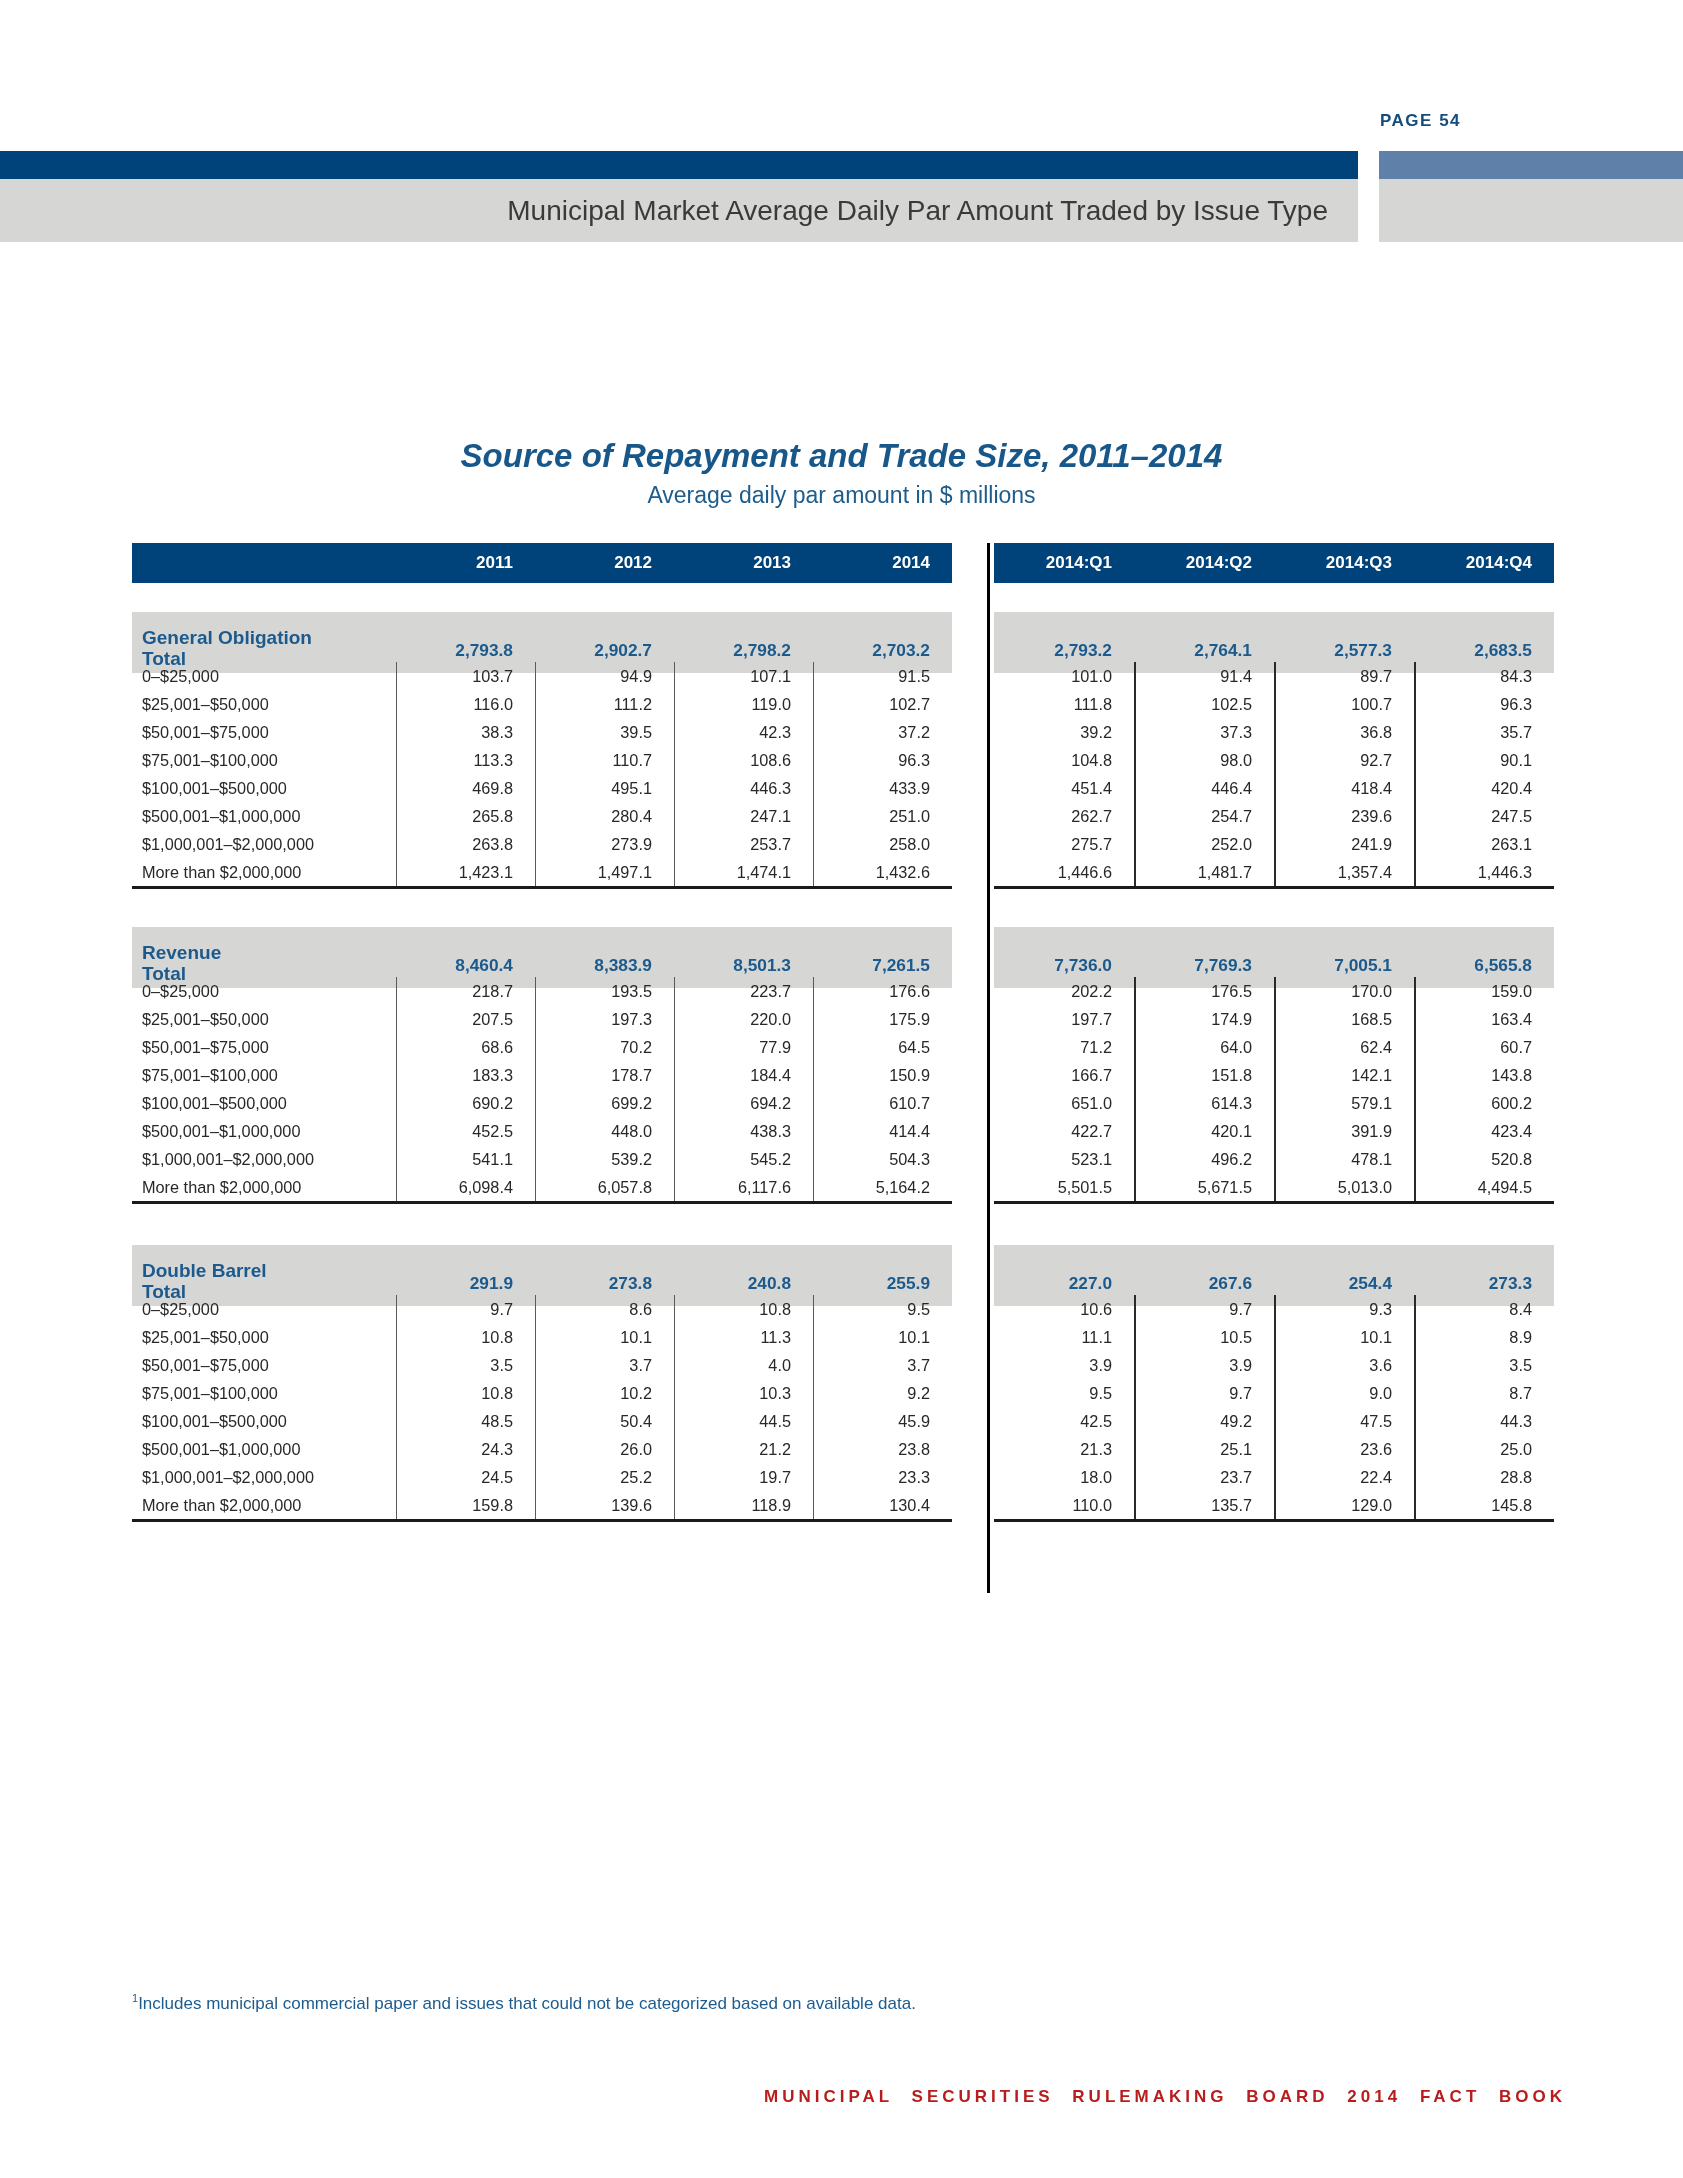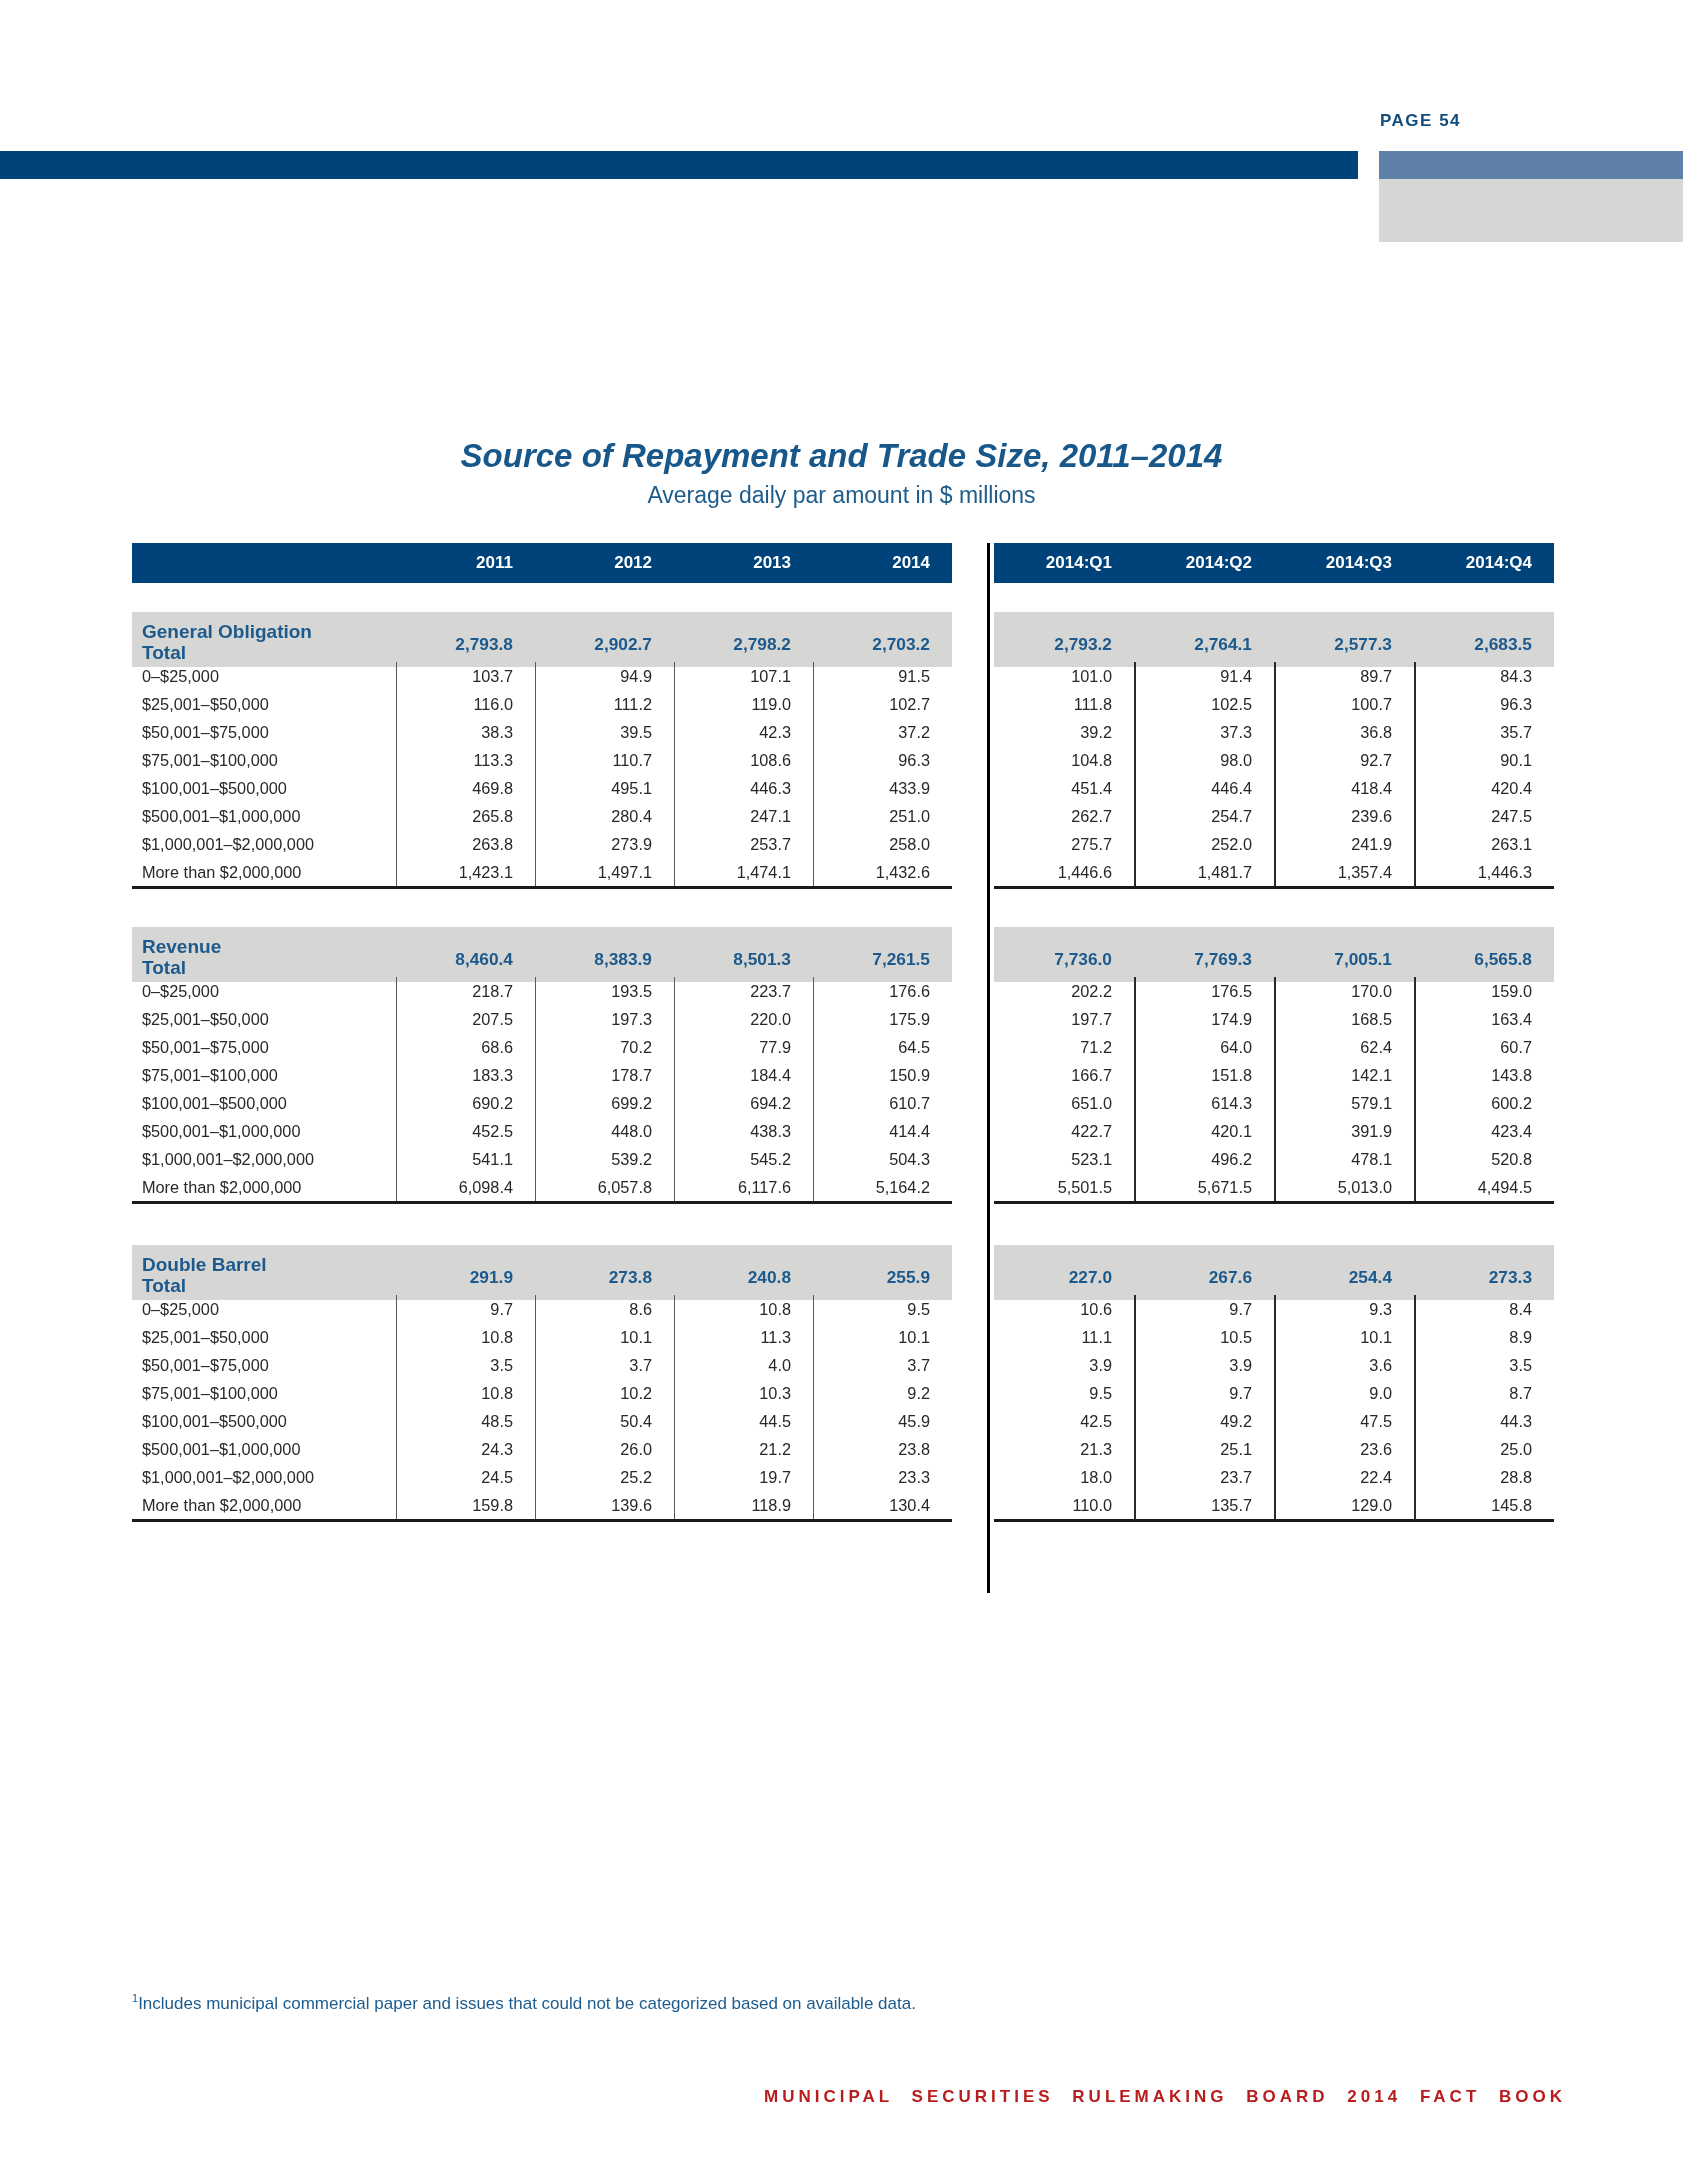--- a/index.html
+++ b/index.html
@@ -29,21 +29,21 @@
   #thead{position:absolute;left:132px;top:543px;width:1419px;height:40px;}
   #thead .tcell{height:40px;line-height:40px;color:#fff;font-size:17px;font-weight:bold;}
   .navy{background:#00437a;}
   .gap{background:transparent;}
 
   .section{position:absolute;left:132px;width:1419px;}
   .band{height:50px;}
   .band .tcell{background:#d6d6d4;}
   .band .tcell.gap{background:transparent;}
   .band .lbl{padding-left:10px;display:flex;flex-direction:column;justify-content:space-between;
-    padding-top:9px;padding-bottom:4px;}
+    padding-top:15px;padding-bottom:4px;}
   .sec-name,.sec-total{font-size:19px;font-weight:bold;color:#1c5a8d;line-height:21px;}
   .band .num{display:flex;align-items:flex-end;justify-content:flex-end;
     font-size:17.3px;font-weight:bold;color:#1c5a8d;padding-bottom:12px;}
   .data-row{height:28px;line-height:28px;font-size:16.3px;color:#282828;}
   .data-row .lbl{padding-left:10px;}
   .vline{border-left:1.5px solid #5a5a5a;}
   .qline{border-left:2px solid #2a2a2a;}
   .rule-left{grid-column:1/6;background:#1a1a1a;height:3px;}
   .rule-right{grid-column:7/11;background:#1a1a1a;height:3px;}
 
@@ -64,20 +64,21 @@
     letter-spacing:4px;word-spacing:10px;color:#b91c1c;white-space:nowrap;}
 </style>
 </head>
 <body>
 
 <div id="page">
 
   <div class="page-label">PAGE 54</div>
   <div class="navy-bar"></div>
   <div class="slate-bar"></div>
+  <div class="banner-band">Municipal Market Average Daily Par Amount Traded by Issue Type</div>
   <div class="banner-band-right"></div>
 
   <div class="tbl-title">Source of Repayment and Trade Size, 2011–2014</div>
   <div class="tbl-subtitle">Average daily par amount in $ millions</div>
 
   <div id="thead" class="trow">
       <div class="tcell navy"></div>
       <div class="tcell navy num">2011</div>
       <div class="tcell navy num">2012</div>
       <div class="tcell navy num">2013</div>

